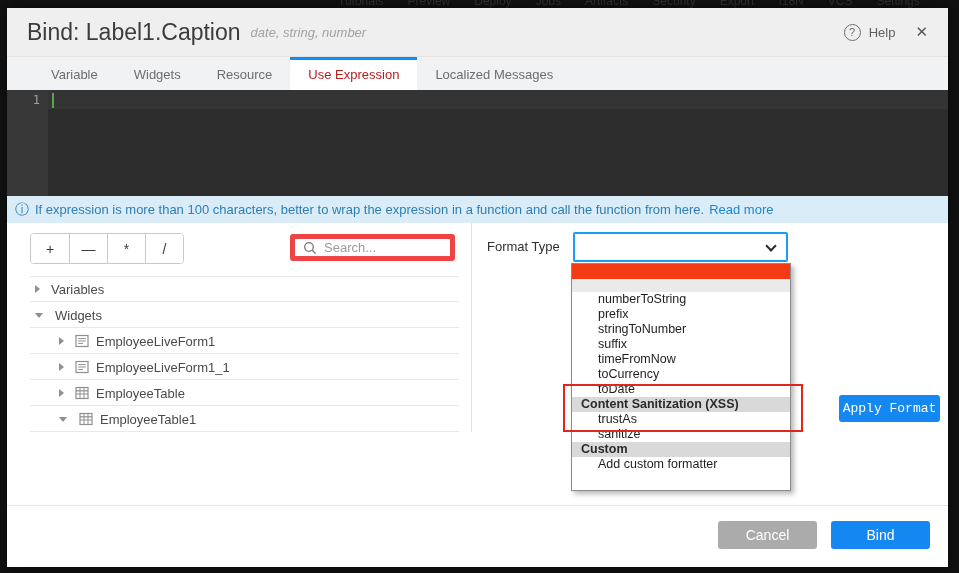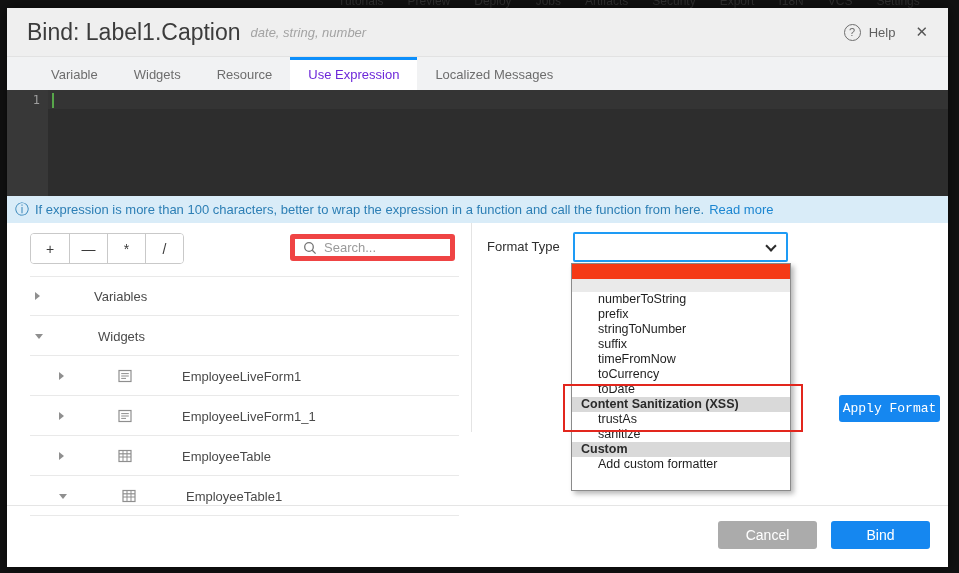--- a/index.html
+++ b/index.html
@@ -22,21 +22,21 @@
   .hdr-right { margin-left:auto; display:flex; align-items:center; }
   .help-circle { width:17px; height:17px; border:1.5px solid #6e6e6e; border-radius:50%;
                  font-size:11px; color:#6e6e6e; text-align:center; line-height:15px; }
   .help-label { font-size:13px; color:#5f5f5f; margin:0 20px 0 8px; }
   .close-icon { font-size:15px; color:#555; cursor:pointer; }
 
   
   .tabbar { height:33px; background:#f1f2f3; display:flex; padding-left:26px; }
   .tab { padding:0 18px; line-height:30px; border-top:3px solid transparent;
          font-size:13px; color:#6d6d6d; cursor:pointer; }
-  .tab.active { background:#fff; border-top:3px solid #0d8ffb; color:#6d28d9; }
+  .tab.active { background:#fff; border-top:3px solid #0d8ffb; color:#b91c1c; }
 
   
   .editor { position:absolute; top:82px; left:0; width:941px; height:106px;
             background:#2d2d2d; display:flex; }
   .gutter { width:41px; background:#383838; text-align:right; padding:3px 8px 0 0;
             font-family:"DejaVu Sans Mono", monospace; font-size:12px; color:#9e9e9e; }
   .codearea { position:relative; flex:1; }
   .cur-line { position:absolute; left:0; top:0; width:100%; height:19px;
               background:rgba(255,255,255,.035); }
   .caret { position:absolute; left:4px; top:3px; width:2px; height:15px; background:#57a64a; }
@@ -60,22 +60,22 @@
   .search-box { position:absolute; top:11px; left:283px; width:165px; height:27px;
                 border:5px solid #ef4444; border-radius:3px; display:flex;
                 align-items:center; padding:0 8px; background:#fff; }
   .search-box input { border:none; outline:none; font-size:13px; color:#333; width:100%;
                       font-family:inherit; background:transparent; }
   .search-box input::placeholder { color:#9b9b9b; }
   .search-icon { margin-right:7px; display:flex; }
 
   .tree { position:absolute; top:53px; left:0; right:0; }
   .tree-top-line { position:absolute; left:23px; right:12px; top:0; height:1px; background:#e9e9e9; }
-  .tree-row { position:relative; height:40px; display:flex; align-items:center;
-              font-size:13px; color:#4a4a4a; cursor:pointer;gap:43px; }
+  .tree-row { position:relative; height:26px; display:flex; align-items:center;
+              font-size:13px; color:#4a4a4a; cursor:pointer; }
   .tree-row::after { content:''; position:absolute; left:23px; right:12px; bottom:0;
                      height:1px; background:#e9e9e9; }
   .tree-row.lvl0 { padding-left:28px; }
   .tree-row.lvl1 { padding-left:52px; }
   .tw-arrow { width:10px; margin-right:11px; display:inline-block; }
   .tw-arrow.collapsed { width:0; height:0; border-left:5px solid #8f8f8f;
                         border-top:4px solid transparent; border-bottom:4px solid transparent; }
   .tw-arrow.expanded { width:0; height:0; border-top:5px solid #8f8f8f;
                        border-left:4px solid transparent; border-right:4px solid transparent;
                        margin-right:12px; }

